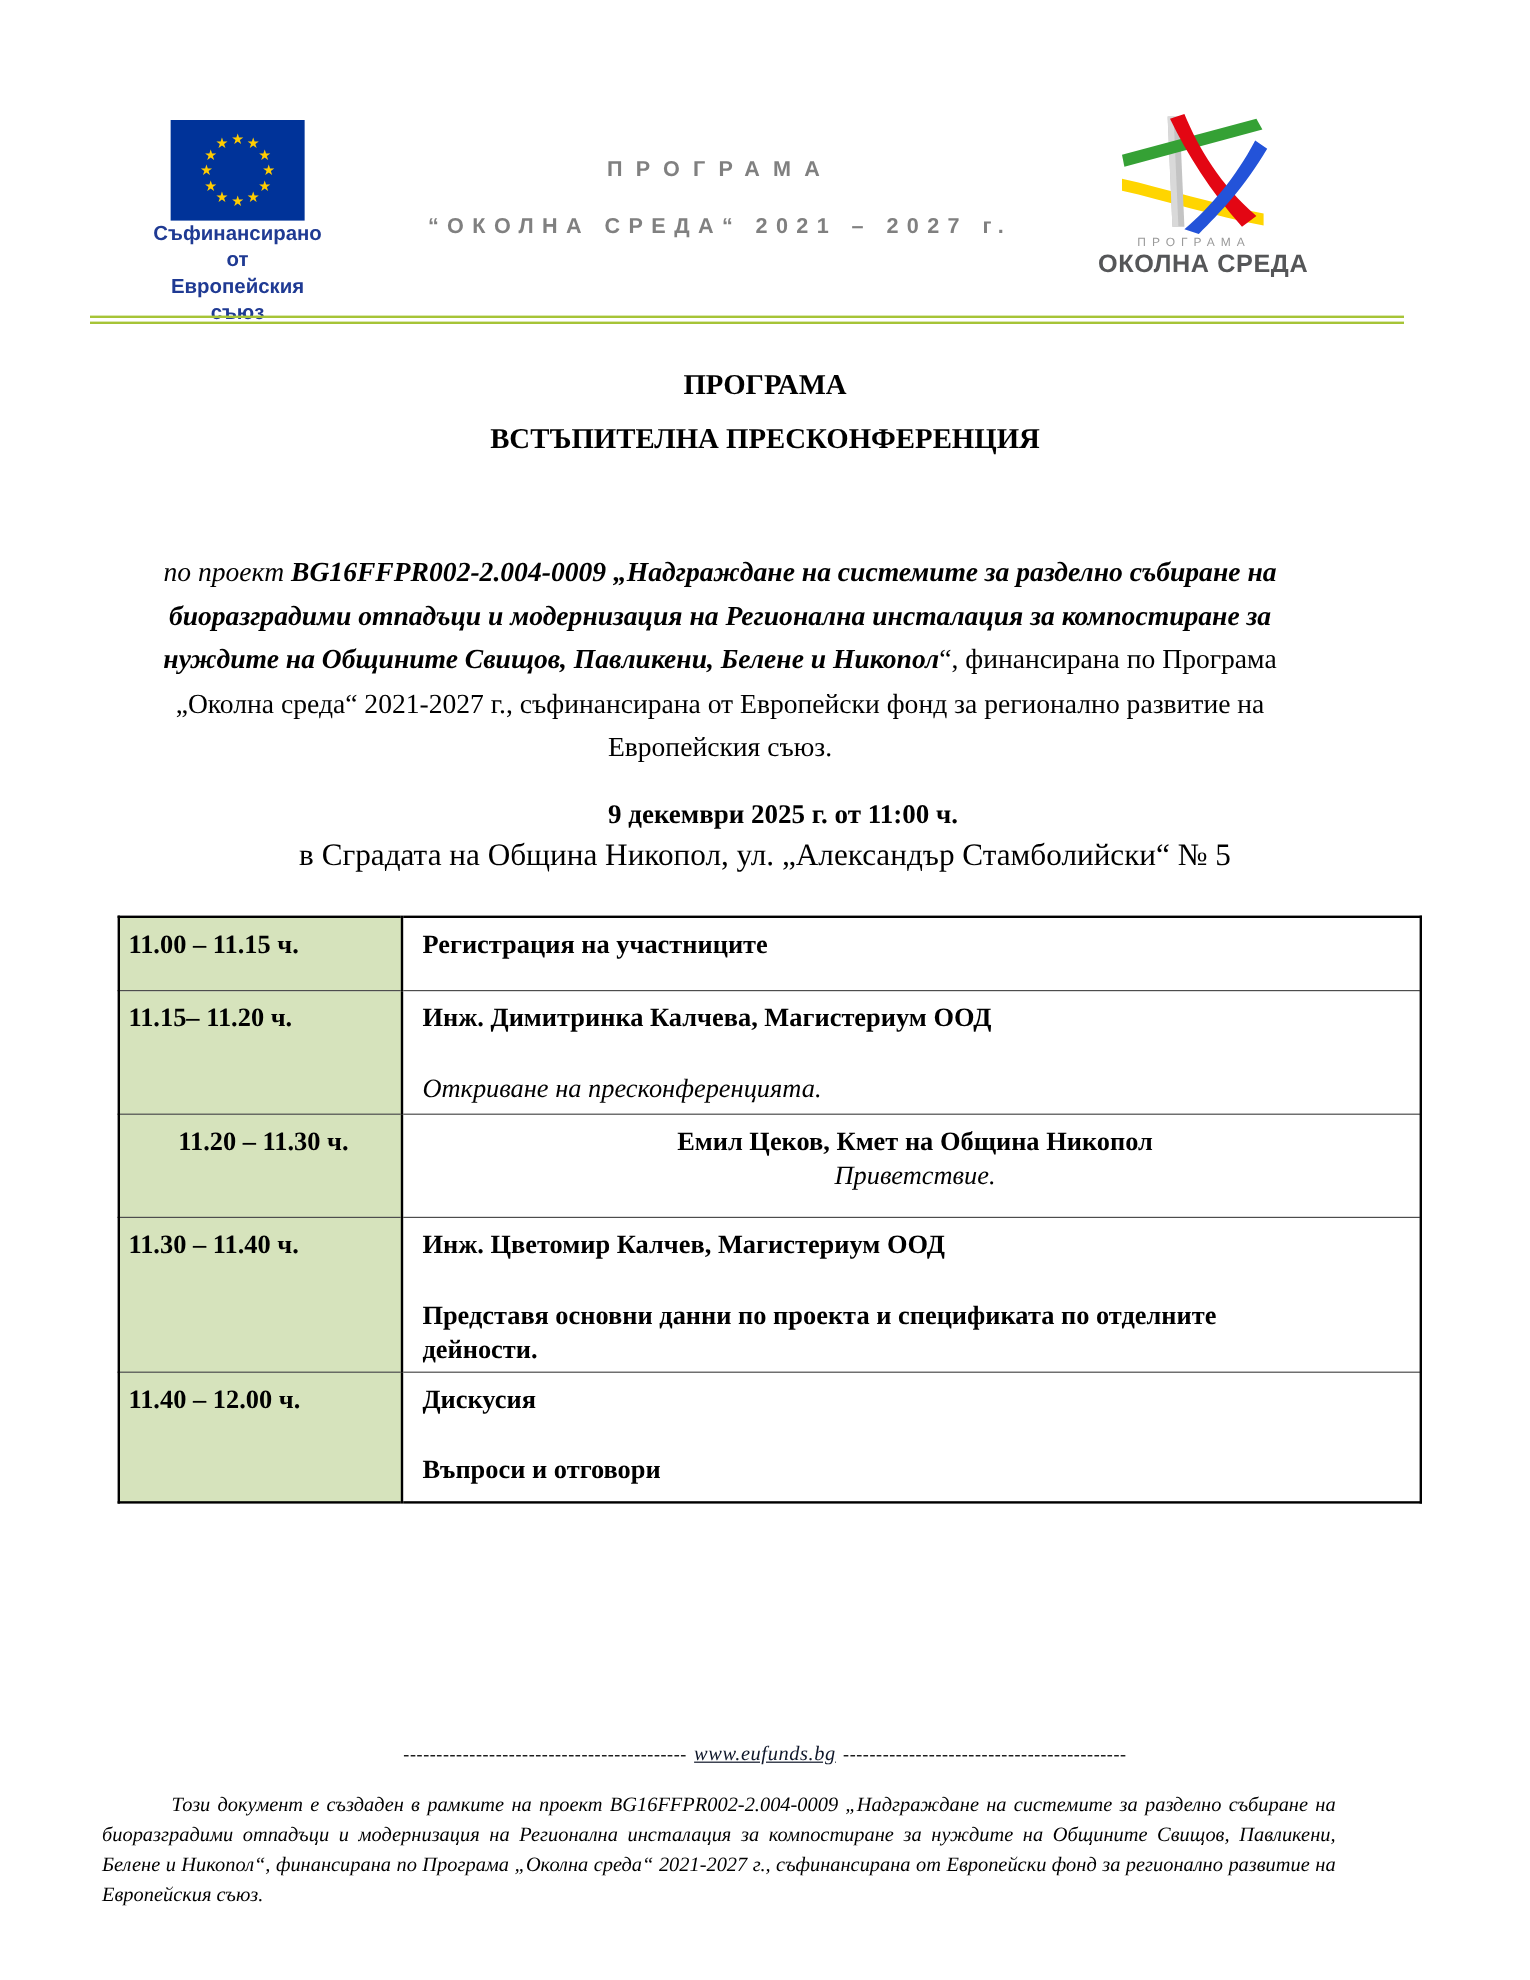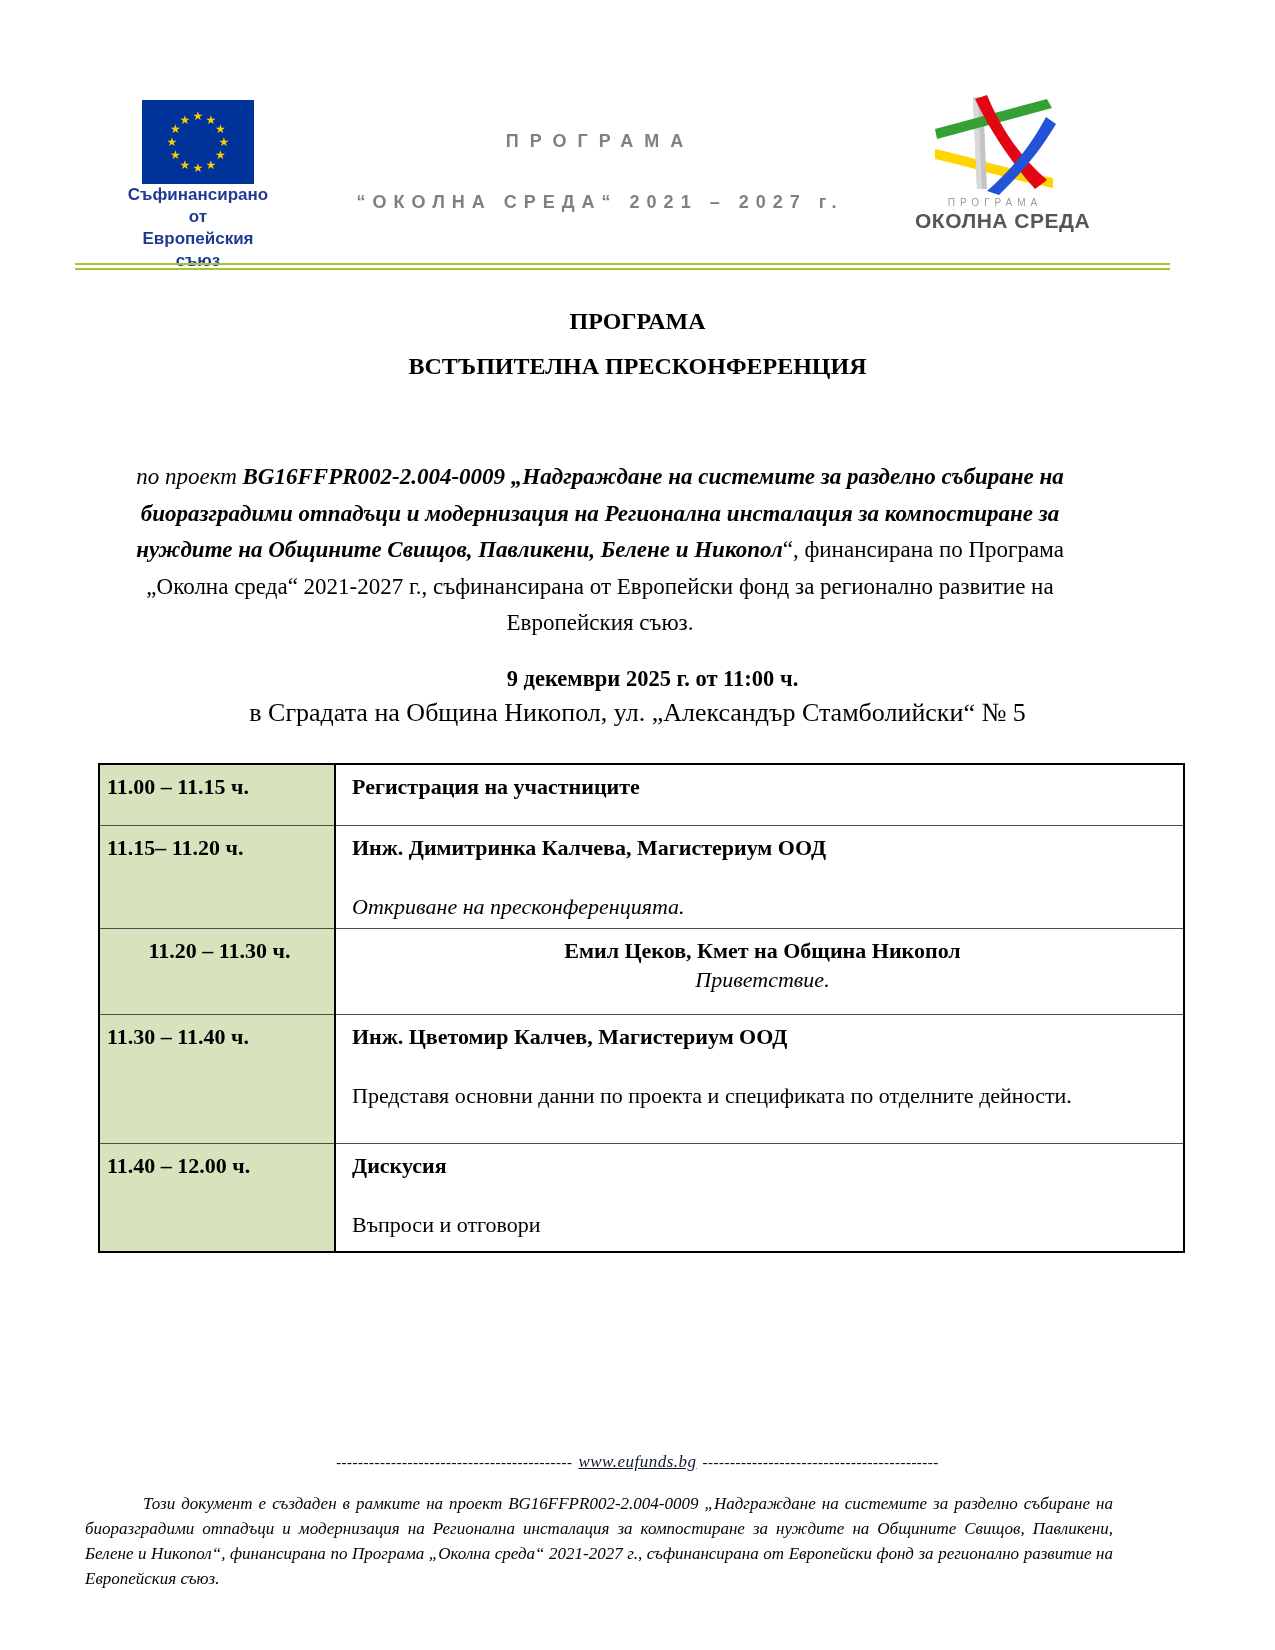--- a/index.html
+++ b/index.html
@@ -15,21 +15,21 @@
   .eu-flag { display:block; margin:0 auto; }
   .eu-caption {
     margin-top:0; font-family:"Liberation Sans", sans-serif; font-weight:bold;
     color:#1f3a93; font-size:17px; line-height:22px;
   }
   .center-head {
     position:absolute; left:300px; top:131px; width:600px; text-align:center;
     font-family:"Liberation Sans", sans-serif; font-weight:bold; color:#808080;
   }
   .ph1 { font-size:18px; letter-spacing:11px; white-space:nowrap; }
-  .ph2 { margin-top:40px; font-size:18px; letter-spacing:7px; white-space:nowrap; }
+  .ph2 { margin-top:26px; font-size:18px; letter-spacing:7px; white-space:nowrap; }
 
   .env-block { position:absolute; left:915px; top:92px; width:160px; text-align:center; }
   .env-logo { display:block; margin:0 auto; }
   .env-small {
     font-family:"Liberation Sans", sans-serif; color:#9a9a9a;
     font-size:10px; letter-spacing:5px; margin-top:1px; white-space:nowrap;
   }
   .env-label {
     font-family:"Liberation Sans", sans-serif; font-weight:bold; color:#555658;
     font-size:21px; letter-spacing:0.5px; margin-top:1px; white-space:nowrap;
@@ -73,21 +73,21 @@
   td.desc { padding:7px 10px 0 16px; }
   tr.rowline td { border-top:1px solid #4d4d4d; }
   tr.h1 td { height:49px;margin-left:46px; }
   tr.h2 td { height:91px; }
   tr.h3 td { height:74px;text-align:center; }
   tr.h4 td { height:117px; }
   tr.h5 td { height:96px; }
   .l1 { font-weight:bold; }
   .sp { height:30px; }
   .l2.i { font-style:italic; font-weight:normal; }
-  .l2.b { font-weight:normal; }
+  .l2.b { font-weight:bold; }
   .l2.narrow { max-width:750px; }
 
   
   .f-linkline {
     position:absolute; top:1452px; left:0; width:100%; text-align:center;
     font-size:15px; letter-spacing:0.5px; white-space:nowrap;
   }
   .f-dashes { font-style:normal; }
   .f-link { color:#0f172a; font-style:italic; text-decoration:underline; padding:0 6px; font-size:17px; }
   .f-disclaimer {

